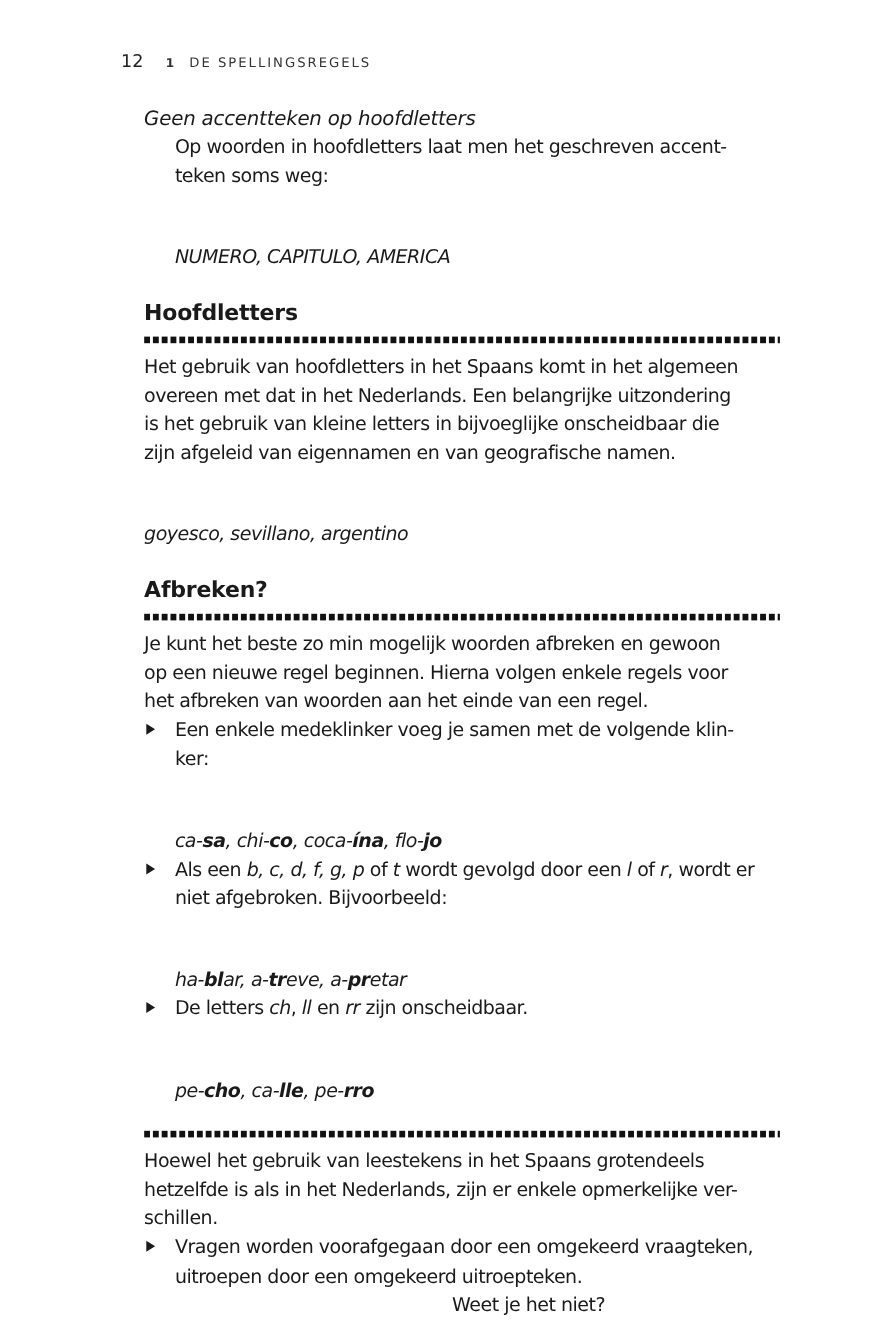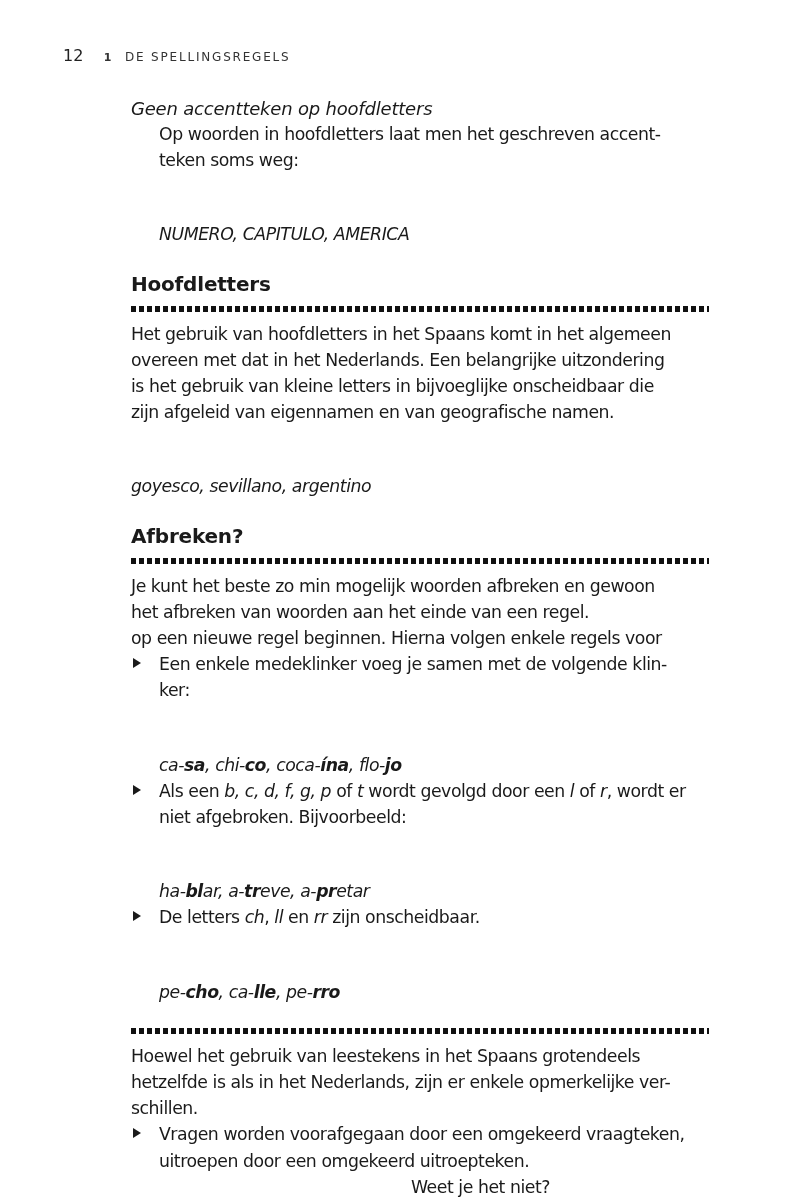--- a/index.html
+++ b/index.html
@@ -5,21 +5,21 @@
   html, body { margin: 0; padding: 0; background: #ffffff; }
   body {
     width: 807px; height: 1200px; position: relative; overflow: hidden;
     font-family: "DejaVu Sans", sans-serif; color: #1a1a1a;
   }
   .running-head {
     position: absolute; left: 63px; top: 46px;
     font-size: 15px; letter-spacing: 1.5px; color: #333;
     font-family: "DejaVu Sans", sans-serif;
   }
-  .running-head .pageno { font-size: 16px; letter-spacing: 0; margin-right: 14px; color: #222; }
+  .running-head .pageno { font-size: 16px; letter-spacing: 0; margin-right: 14px; color: #222; margin-left: 47px; }
   .running-head .chapno { font-weight: bold; font-size: 11px; margin-right: 6px; }
   .running-head .chaptitle { font-size: 12px; letter-spacing: 1.8px; }
 
   .content { position: absolute; left: 131px; top: 96px; width: 580px; }
   .sub-heading {
     font-style: italic; font-weight: normal; font-size: 18px; margin: 0;
     line-height: 25px; letter-spacing: -0.2px;
   }
   .indent-block { padding-left: 28px; }
   p, .line { margin: 0; font-size: 17.3px; line-height: 26.2px; letter-spacing: -0.45px; }
@@ -74,22 +74,22 @@
     <p class="line">overeen met dat in het Nederlands. Een belangrijke uitzondering</p>
     <p class="line">is het gebruik van kleine letters in bijvoeglijke onscheidbaar die</p>
     <p class="line">zijn afgeleid van eigennamen en van geografische namen.</p>
     <p class="line ex">goyesco, sevillano, argentino</p>
   </div>
 
   <div class="section">
     <h2>Afbreken?</h2>
     <div class="dotrule"></div>
     <p class="line">Je kunt het beste zo min mogelijk woorden afbreken en gewoon</p>
+    <p class="line">op een nieuwe regel beginnen. Hierna volgen enkele regels voor</p>
     <p class="line">het afbreken van woorden aan het einde van een regel.</p>
-    <p class="line">op een nieuwe regel beginnen. Hierna volgen enkele regels voor</p>
     <ul class="bullets">
       <li>
         <span class="marker"></span>
         <p class="line">Een enkele medeklinker voeg je samen met de volgende klin-</p>
         <p class="line">ker:</p>
         <p class="line ex"><span>ca-</span><b>sa</b><span>, chi-</span><b>co</b><span>, coca-</span><b>ína</b><span>, flo-</span><b>jo</b></p>
       </li>
       <li>
         <span class="marker"></span>
         <p class="line"><span>Als een </span><i>b, c, d, f, g, p</i><span> of </span><i>t</i><span> wordt gevolgd door een </span><i>l</i><span> of </span><i>r</i><span>, wordt er</span></p>

